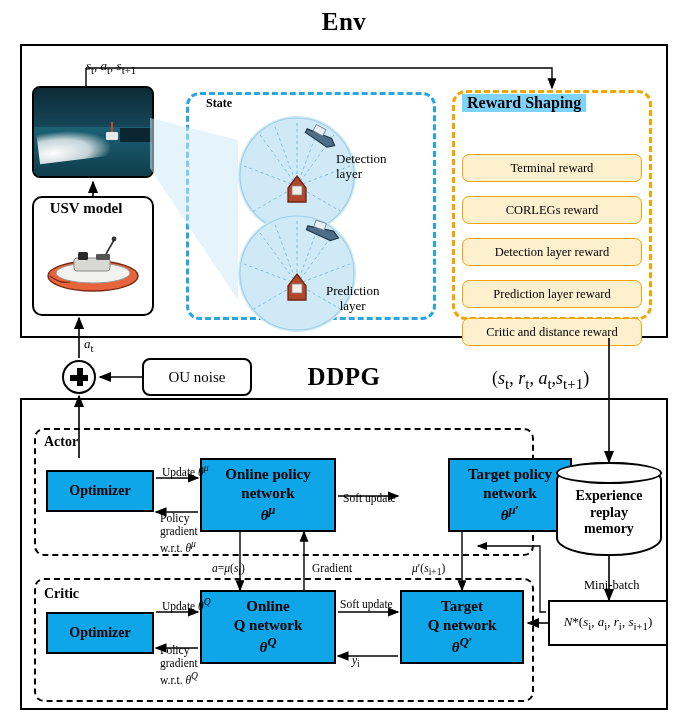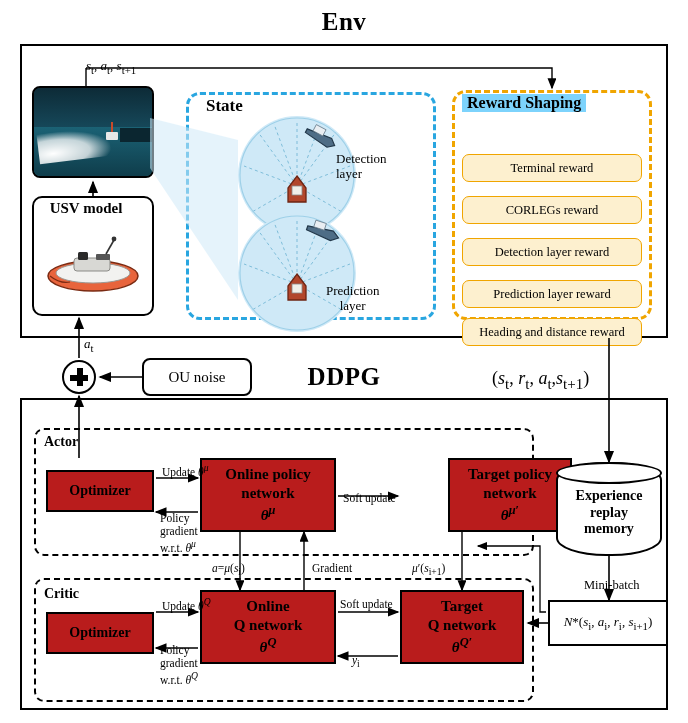--- a/index.html
+++ b/index.html
@@ -97,21 +97,21 @@
   .state-box {
     left: 186px; top: 92px; width: 250px; height: 228px;
     border: 3px dashed #29a6e0;
     border-radius: 14px;
     background: #fff;
   }
   .state-label {
     left: 200px; top: 96px;
     background:#fff;
     padding: 0 6px;
-    font-size: 17px;
+    font-size: 12px;
     font-weight: bold;
   }
 
   .radar {
     border-radius: 50%;
     background: #cfe9f7;
   }
   .radar-1 { left: 238px; top: 116px; width: 118px; height: 118px; }
   .radar-2 { left: 238px; top: 214px; width: 118px; height: 118px; }
 
@@ -183,21 +183,21 @@
 
   
   .critic-box {
     left: 34px; top: 578px; width: 500px; height: 124px;
     border: 2.5px dashed #000; border-radius: 10px;
   }
   .critic-label { left: 44px; top: 586px; font-size: 14px; font-weight: bold; }
 
   .solid-box {
     border: 2px solid #000;
-    background:#b91c1c;
+    background:#0ea5e9;
     display:flex; flex-direction:column;
     align-items:center; justify-content:center;
     text-align:center;
     font-size: 14px;
   }
   .opt-a { left: 46px; top: 470px; width: 108px; height: 42px; font-weight: bold; }
   .opt-c { left: 46px; top: 612px; width: 108px; height: 42px; font-weight: bold; }
 
   .net-box { font-weight: bold; font-size: 15px; line-height:1.25; }
   .online-policy { left: 200px; top: 458px; width: 136px; height: 74px; }
@@ -335,21 +335,21 @@
   <div>Prediction</div>
   <div>layer</div>
 </div>
 
 <div class="abs reward-box"></div>
 <div class="abs reward-title">Reward Shaping</div>
 <div class="abs reward-item" style="top:130px;">Terminal reward</div>
 <div class="abs reward-item" style="top:172px;">CORLEGs reward</div>
 <div class="abs reward-item" style="top:214px;">Detection layer reward</div>
 <div class="abs reward-item" style="top:256px;">Prediction layer reward</div>
-<div class="abs reward-item" style="top:294px;">Heading and distance reward</div>
+<div class="abs reward-item" style="top:294px;">Critic and distance reward</div>
 
 <div class="abs ou-box">OU noise</div>
 <div class="abs plus-circle"></div>
 <div class="abs" style="left:84px; top:336px; font-size:13px;"><span class="ital">a</span><sub>t</sub></div>
 <div class="abs" style="left:82px; top:402px; font-size:13px;"><span class="ital">μ</span>(<span class="ital">s</span><sub>t</sub>)</div>
 
 <div class="abs" style="left:492px; top:368px; font-size:18px;">
   (<span class="ital">s</span><sub>t</sub>, <span class="ital">r</span><sub>t</sub>, <span class="ital">a</span><sub>t</sub>,<span class="ital">s</span><sub>t+1</sub>)
 </div>
 

